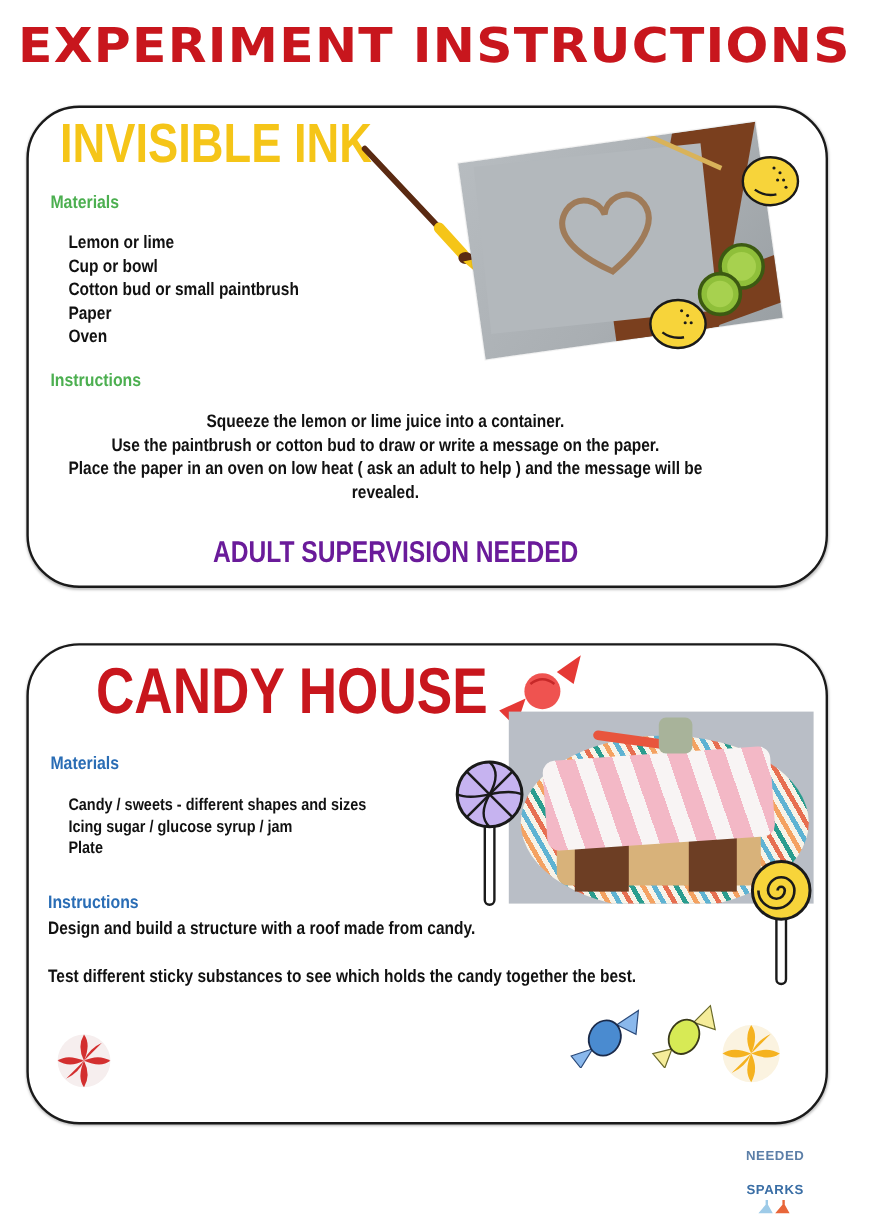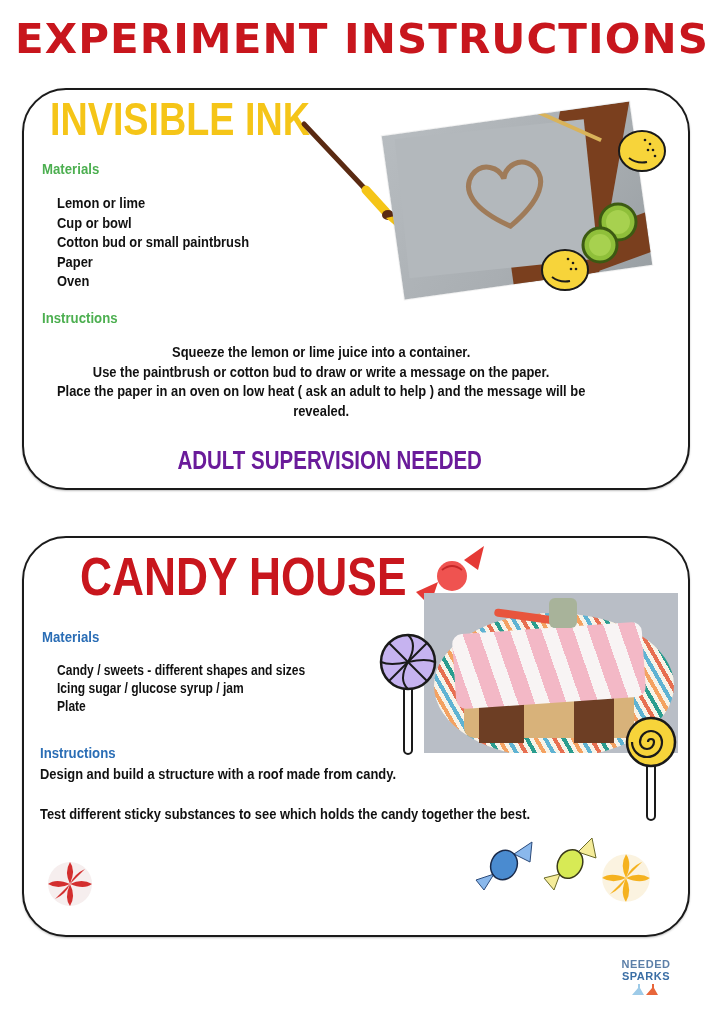--- a/index.html
+++ b/index.html
@@ -212,18 +212,18 @@
       <path d="M24 24 Q38 30 46 24 Q36 18 24 24Z"></path>
     <path d="M24 24 Q18 38 24 46 Q30 36 24 24Z"></path>
       <path d="M24 24 Q10 18 2 24 Q12 30 24 24Z"></path>
     <path d="M24 24 Q36 12 39 9 Q28 14 24 24Z"></path>
       <path d="M24 24 Q12 36 9 39 Q20 34 24 24Z"></path>
   </g>
 </svg>
 
 <div class="abs logo">
   <div class="logo-line" style="color:#5c7fa8;">NEEDED</div>
-  <div class="logo-line" style="color:#3a6ea5;">SPARKS</div>
+  <div class="logo-line" style="color:#3a6ea5;margin-top:16px;">SPARKS</div>
   <svg width="40" height="14" viewBox="0 0 40 14">
     <path d="M12 2 L12 6 L6 13 L18 13 L14 6 L14 2 Z" fill="#9ecbe8"></path>
     <path d="M26 2 L26 6 L20 13 L32 13 L28 6 L28 2 Z" fill="#e8663a"></path>
   </svg>
 </div>
 
 </body></html>

